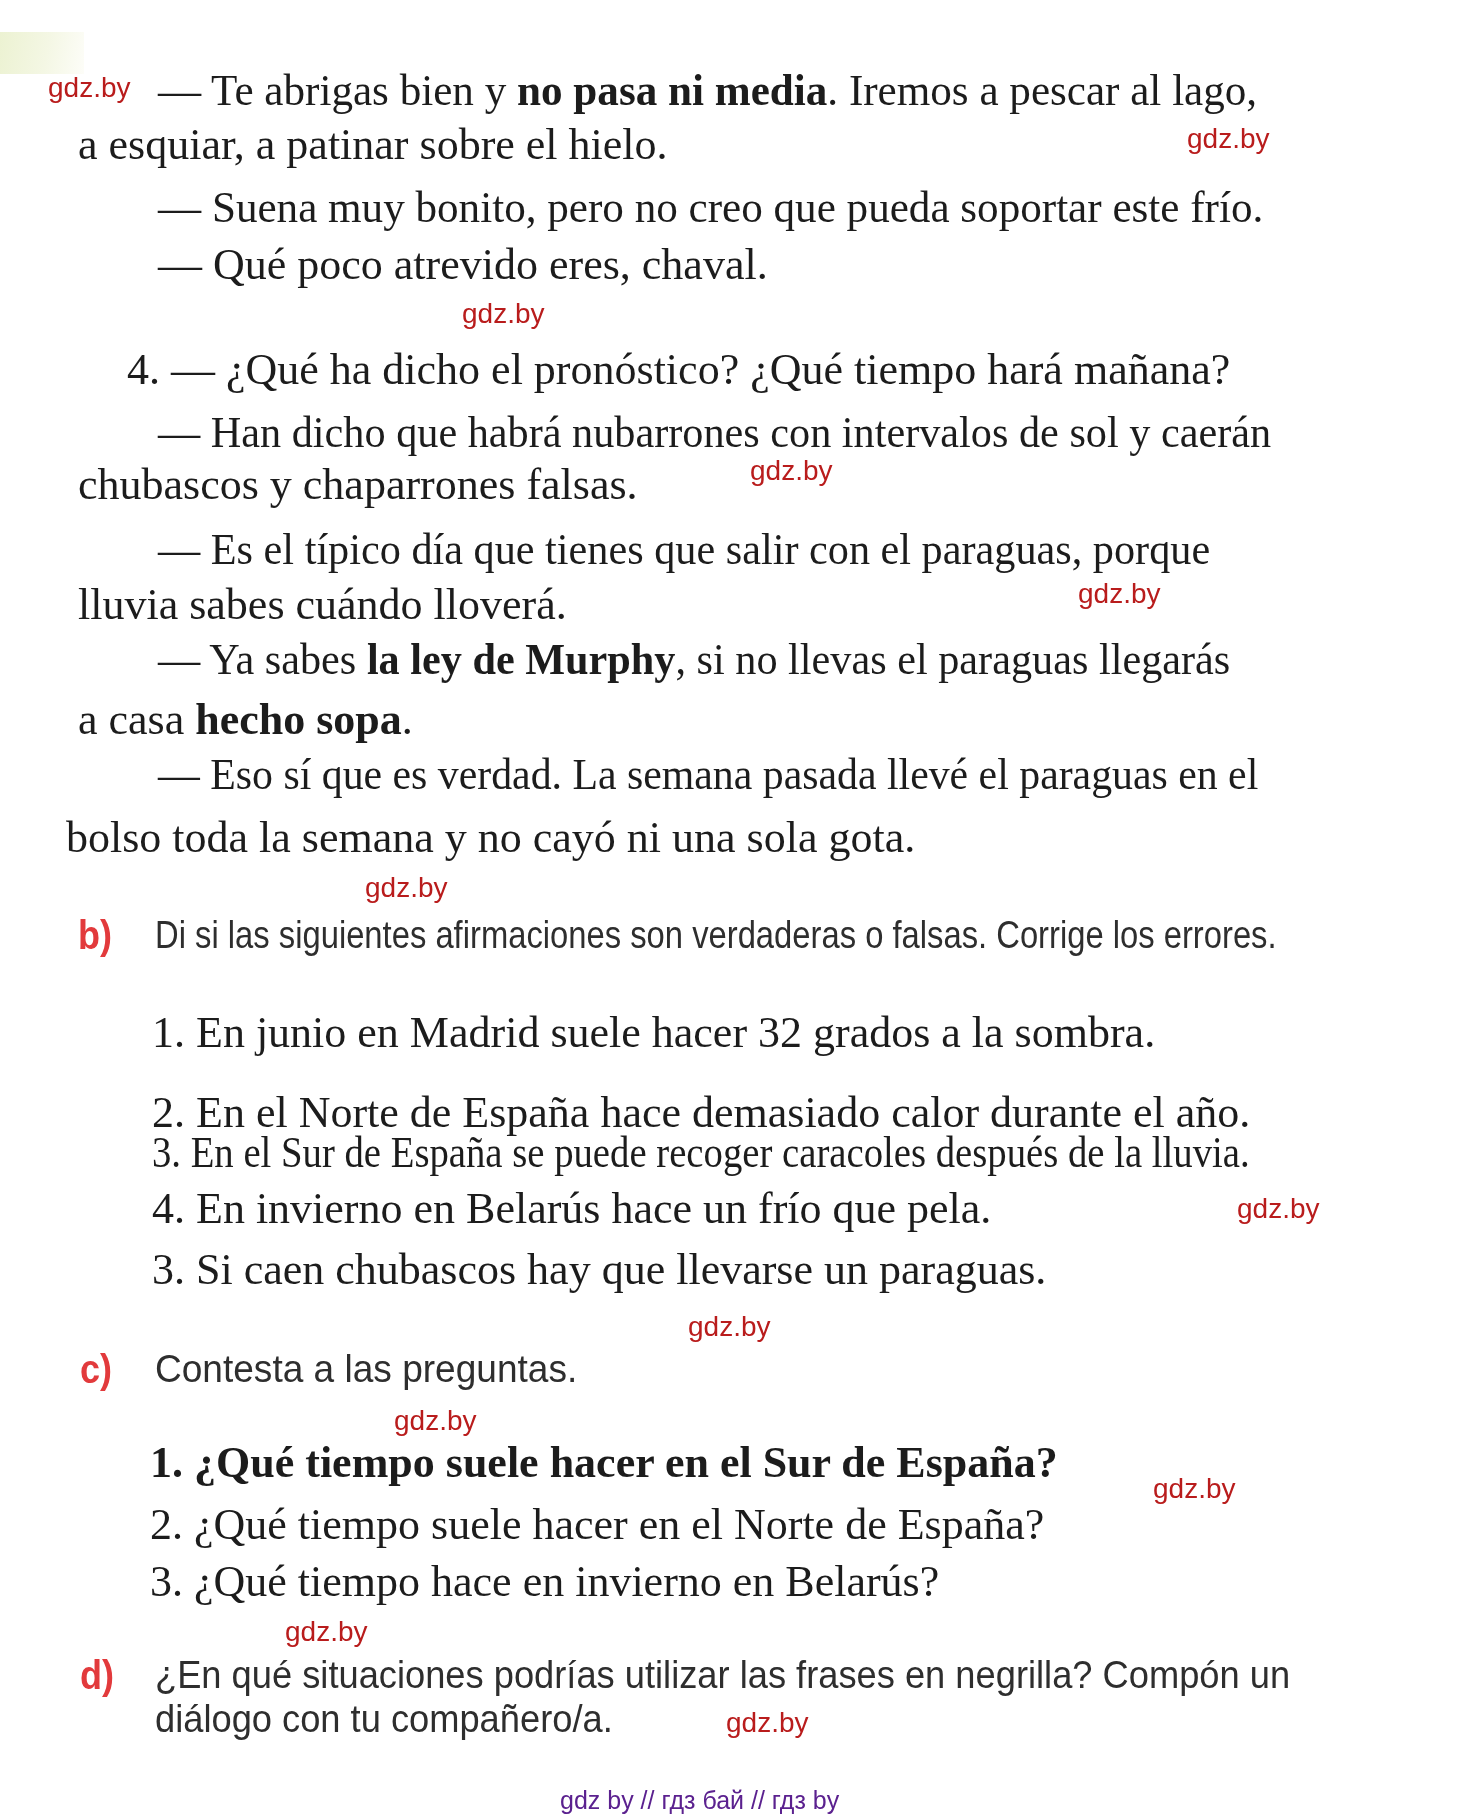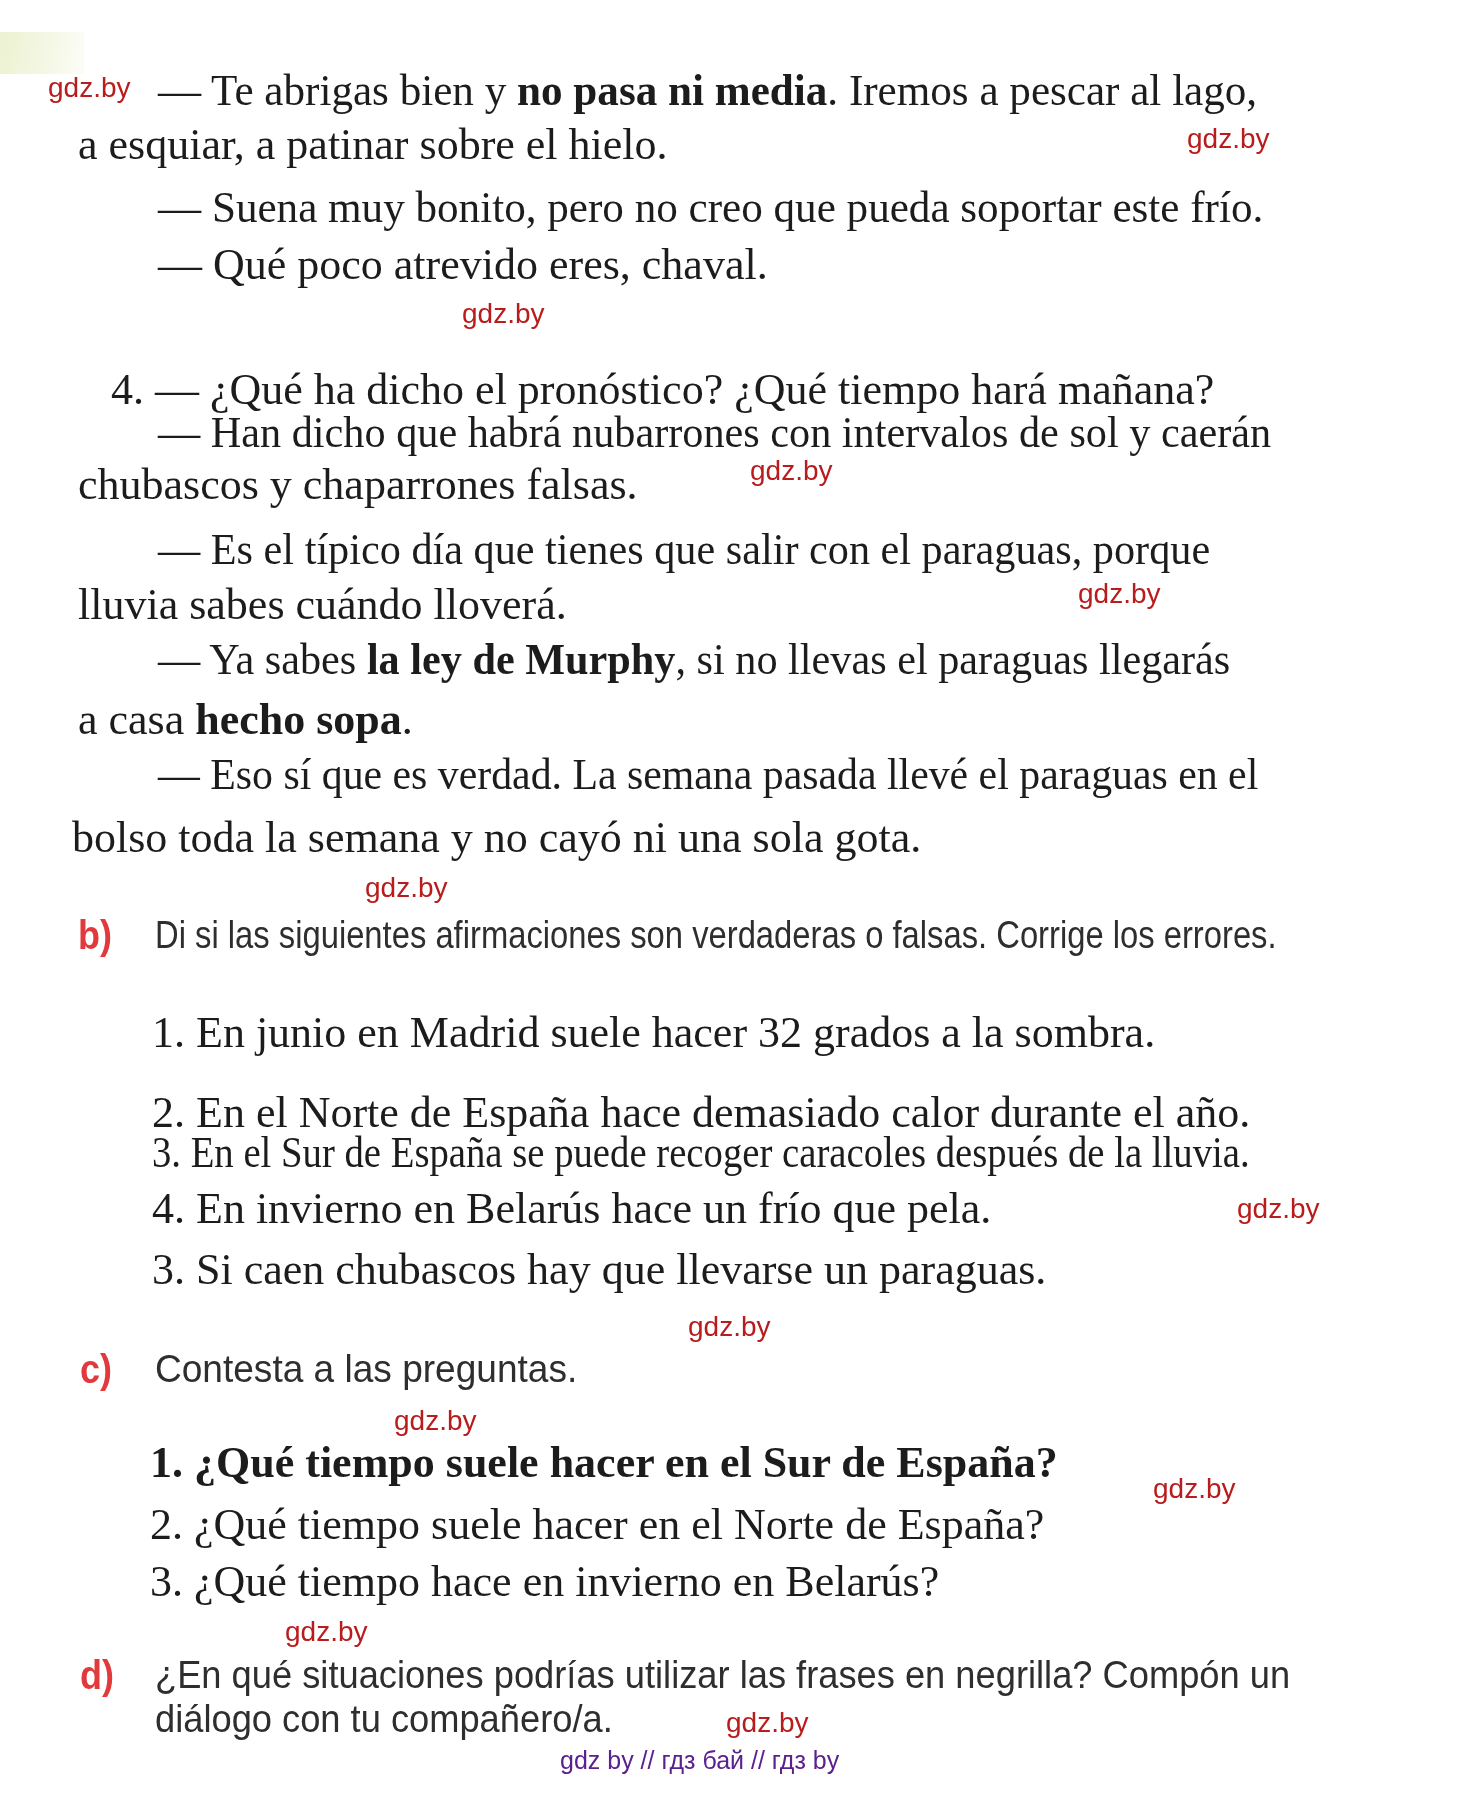--- a/index.html
+++ b/index.html
@@ -65,21 +65,21 @@
     font-size:39px;
     color:var(--sans-ink);
     white-space:nowrap;
     transform-origin:left top;
   }
   .sx-b{transform:scaleX(0.84);}
   .sx-c{transform:scaleX(0.95);}
   .sx-d{transform:scaleX(0.93);}
   .footer{
     position:absolute;
-    left:560px; top:1746px;
+    left:560px; top:1786px;
     font-family:"Liberation Sans",sans-serif;
     font-size:25px;
     color:var(--purple);
     white-space:nowrap;
   }
 </style>
 </head>
 <body>
 
 <div class="page">
@@ -100,29 +100,29 @@
       <div class="wm" style="left: 1153px; top: 1473px;">gdz.by</div>
       <div class="wm" style="left: 285px; top: 1616px;">gdz.by</div>
       <div class="wm" style="left: 726px; top: 1707px;">gdz.by</div>
     </div>
 
   <div id="dialogue-layer">
       <div class="bline" style="left: 158px; top: 67px; transform: scaleX(0.98);"><span>— Te abrigas bien y </span><span class="b">no pasa ni media</span><span>. Iremos a pescar al lago,</span></div>
       <div class="bline" style="left: 78px; top: 121px;"><span>a esquiar, a patinar sobre el hielo.</span></div>
       <div class="bline" style="left: 158px; top: 184px; transform: scaleX(0.98);"><span>— Suena muy bonito, pero no creo que pueda soportar este frío.</span></div>
       <div class="bline" style="left: 158px; top: 241px;"><span>— Qué poco atrevido eres, chaval.</span></div>
-      <div class="bline" style="left: 111px; top: 346px; margin-top: 20px;"><span>4. — ¿Qué ha dicho el pronóstico? ¿Qué tiempo hará mañana?</span></div>
+      <div class="bline" style="left: 127px; top: 346px;"><span>4. — ¿Qué ha dicho el pronóstico? ¿Qué tiempo hará mañana?</span></div>
       <div class="bline" style="left: 158px; top: 409px; transform: scaleX(0.96);"><span>— Han dicho que habrá nubarrones con intervalos de sol y caerán</span></div>
       <div class="bline" style="left: 78px; top: 461px;"><span>chubascos y chaparrones falsas.</span></div>
       <div class="bline" style="left: 158px; top: 526px; transform: scaleX(0.96);"><span>— Es el típico día que tienes que salir con el paraguas, porque</span></div>
       <div class="bline" style="left: 78px; top: 581px;"><span>lluvia sabes cuándo lloverá.</span></div>
       <div class="bline" style="left: 158px; top: 636px; transform: scaleX(0.96);"><span>— Ya sabes </span><span class="b">la ley de Murphy</span><span>, si no llevas el paraguas llegarás</span></div>
       <div class="bline" style="left: 78px; top: 696px;"><span>a casa </span><span class="b">hecho sopa</span><span>.</span></div>
       <div class="bline" style="left: 158px; top: 751px; transform: scaleX(0.95);"><span>— Eso sí que es verdad. La semana pasada llevé el paraguas en el</span></div>
-      <div class="bline" style="left: 72px; top: 814px;"><span>bolso toda la semana y no cayó ni una sola gota.</span></div>
+      <div class="bline" style="left: 66px; top: 814px;"><span>bolso toda la semana y no cayó ni una sola gota.</span></div>
     </div>
 
   <div class="sec-label" style="left:78px;top:913px">b)</div>
   <div class="sans-line sx-b" style="left:155px;top:913px">Di si las siguientes afirmaciones son verdaderas o falsas. Corrige los errores.</div>
   <div id="b-items-layer">
       <div class="bline" style="left: 152px; top: 1009px;">1. En junio en Madrid suele hacer 32 grados a la sombra.</div>
       <div class="bline" style="left: 152px; top: 1069px; margin-top: 20px;">2. En el Norte de España hace demasiado calor durante el año.</div>
       <div class="bline" style="left: 152px; top: 1129px; transform: scaleX(0.88);">3. En el Sur de España se puede recoger caracoles después de la lluvia.</div>
       <div class="bline" style="left: 152px; top: 1185px;">4. En invierno en Belarús hace un frío que pela.</div>
       <div class="bline" style="left: 152px; top: 1246px;">3. Si caen chubascos hay que llevarse un paraguas.</div>

